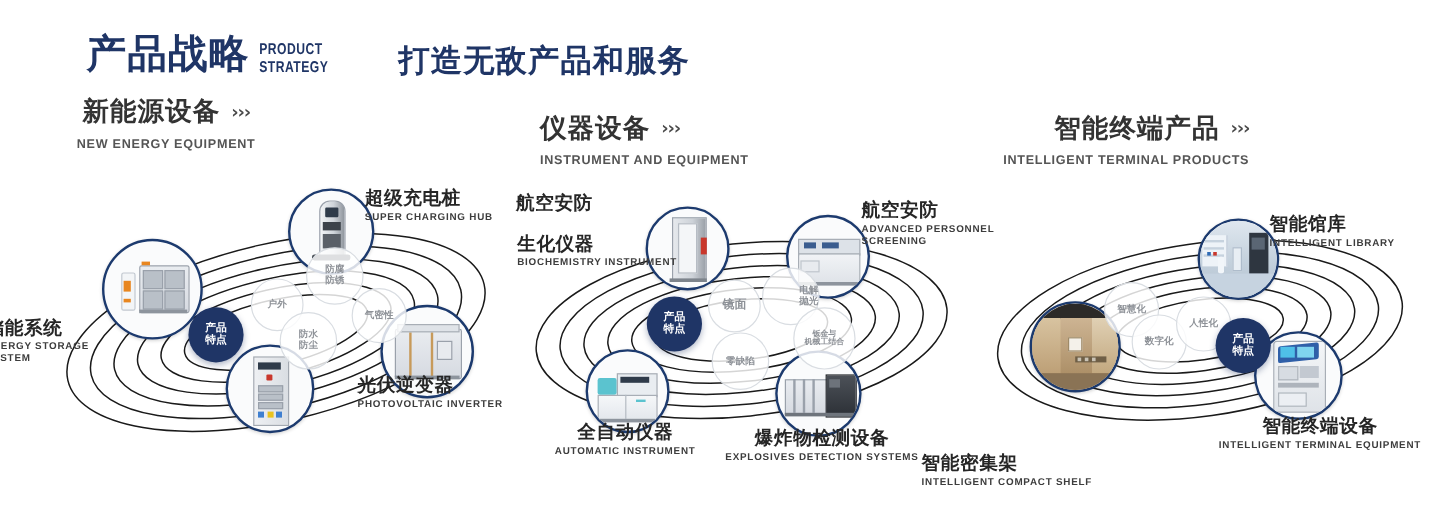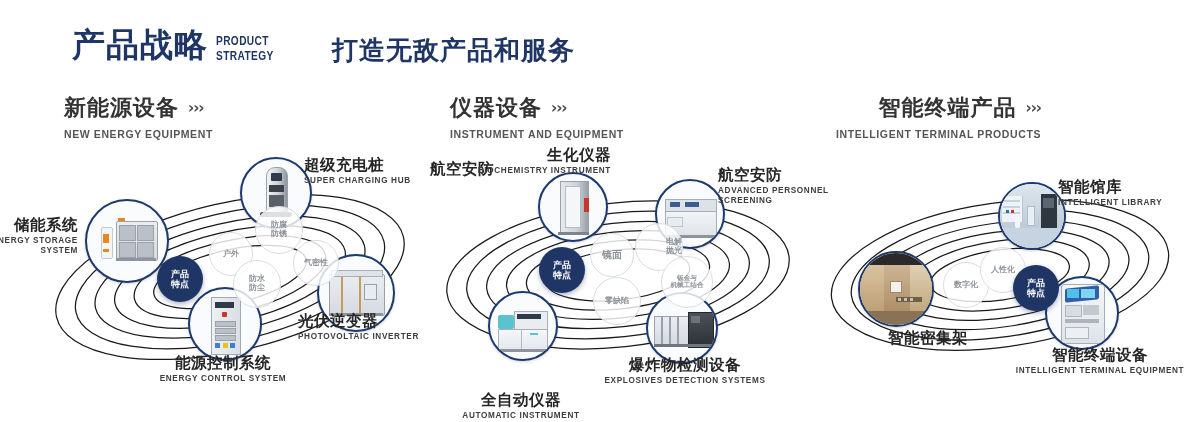--- a/index.html
+++ b/index.html
@@ -70,21 +70,21 @@
   .lbl .cn{
     font-size:15.5px;font-weight:bold;color:#262626;letter-spacing:0.5px;
     line-height:1.1;
     font-family:"DejaVu Sans","Liberation Sans",sans-serif;
   }
   .lbl .en{
     font-size:8.2px;color:#3d3d3d;letter-spacing:0.65px;font-weight:700;
     line-height:1.25;margin-top:2px;
     font-family:"Liberation Sans",sans-serif;
   }
-  .lbl.r{text-align:right;}
+  .lbl.r{text-align:left;margin-top:48px;}
   .lbl.c{text-align:center;}
 
   
   .feat{
     position:absolute;border-radius:50%;
     border:1px solid #d9dde2;background:rgba(255,255,255,.82);
     color:#8e9298;display:flex;align-items:center;justify-content:center;
     text-align:center;line-height:1.12;font-weight:bold;
     font-family:"DejaVu Sans","Liberation Sans",sans-serif;
   }
@@ -112,21 +112,21 @@
 
   <div class="hdr">
     <div class="hdr-cn">产品战略</div>
     <div class="hdr-en">
       <span>PRODUCT</span>
       <span>STRATEGY</span>
     </div>
     <div class="hdr-sub">打造无敌产品和服务</div>
   </div>
 
-  <div class="sect" style="left:64px;top:97px;">
+  <div class="sect" style="left:64px;top:83px;text-align:center;">
     <div class="sect-cn"><span>新能源设备</span><span class="sect-arrows">›››</span></div>
     <div class="sect-en">NEW ENERGY EQUIPMENT</div>
   </div>
   <div class="sect" style="left:450px;top:97px;">
     <div class="sect-cn"><span>仪器设备</span><span class="sect-arrows">›››</span></div>
     <div class="sect-en">INSTRUMENT AND EQUIPMENT</div>
   </div>
   <div class="sect" style="left:836px;top:97px;text-align:right;">
     <div class="sect-cn"><span>智能终端产品</span><span class="sect-arrows">›››</span></div>
     <div class="sect-en">INTELLIGENT TERMINAL PRODUCTS</div>
@@ -198,24 +198,20 @@
         <div class="scr" style="left:25px;top:13px;width:19px;height:6px;"></div>
         <div class="acc" style="left:32px;top:23px;width:5px;height:5px;background:#c9372c;border-radius:1px;"></div>
         <div class="pnl" style="left:25px;top:32px;width:19px;height:4px;"></div>
         <div class="pnl" style="left:25px;top:39px;width:19px;height:4px;"></div>
         <div class="pnl" style="left:25px;top:46px;width:19px;height:4px;"></div>
         <div class="dev" style="left:25px;top:54px;width:5px;height:5px;background:#3f7fd0;"></div>
         <div class="dev" style="left:33px;top:54px;width:5px;height:5px;background:#e8c21f;"></div>
         <div class="dev" style="left:40px;top:54px;width:5px;height:5px;background:#3f7fd0;"></div>
       </div>
     </div>
-    <div class="lbl c" style="left:88px;top:200px;width:190px;">
-      <div class="cn">能源控制系统</div>
-      <div class="en">ENERGY CONTROL SYSTEM</div>
-    </div>
 
     <div class="feat core" style="left:117px;top:101px;width:46px;height:46px;font-size:9px;">
       <div><span>产品</span><br><span>特点</span></div>
     </div>
     <div class="feat" style="left:169px;top:77px;width:42px;height:42px;font-size:8px;">
       <div><span>户外</span></div>
     </div>
     <div class="feat" style="left:215px;top:51px;width:46px;height:46px;font-size:8px;">
       <div><span>防腐</span><br><span>防锈</span></div>
     </div>
@@ -274,21 +270,21 @@
       <div class="art">
         <div class="dev teal" style="left:8px;top:22px;width:16px;height:14px;border-radius:2px;"></div>
         <div class="dev" style="left:24px;top:18px;width:32px;height:18px;background:#e9edf1;border:1px solid #a8aeb6;"></div>
         <div class="scr" style="left:27px;top:21px;width:24px;height:5px;background:#2f3b4a;"></div>
         <div class="dev" style="left:8px;top:36px;width:48px;height:20px;background:linear-gradient(180deg,#f5f7f9 0%,#e3e7ec 100%);border:1px solid #a8aeb6;"></div>
         <div class="dev" style="left:31px;top:36px;width:1px;height:20px;background:#b5bbc3;"></div>
         <div class="dev teal" style="left:40px;top:40px;width:8px;height:2px;"></div>
         <div class="dev" style="left:8px;top:56px;width:48px;height:3px;background:#8d949d;"></div>
       </div>
     </div>
-    <div class="lbl c" style="left:8px;top:197px;width:190px;margin-top:40px;">
+    <div class="lbl c" style="left:8px;top:197px;width:190px;">
       <div class="cn">全自动仪器</div>
       <div class="en">AUTOMATIC INSTRUMENT</div>
     </div>
 
     <div class="node" style="left:228px;top:137px;width:68px;height:68px;">
       <div class="art">
         <div class="dev cab" style="left:6px;top:22px;width:34px;height:28px;"></div>
         <div class="dev" style="left:13px;top:22px;width:1.5px;height:28px;background:#9aa1ab;"></div>
         <div class="dev" style="left:21px;top:22px;width:1.5px;height:28px;background:#9aa1ab;"></div>
         <div class="dev" style="left:29px;top:22px;width:1.5px;height:28px;background:#9aa1ab;"></div>
@@ -362,39 +358,43 @@
         <div class="dev" style="left:30px;top:28px;width:10px;height:10px;background:#f4f1ea;border:1px solid #9e8a68;"></div>
         <div class="dev" style="left:36px;top:44px;width:26px;height:5px;background:#6f5f46;"></div>
         <div class="dev" style="left:38px;top:45px;width:3px;height:3px;background:#c9c2b4;"></div>
         <div class="dev" style="left:44px;top:45px;width:3px;height:3px;background:#c9c2b4;"></div>
         <div class="dev" style="left:50px;top:45px;width:3px;height:3px;background:#c9c2b4;"></div>
         <div class="dev" style="left:0;top:58px;width:72px;height:14px;background:#8a7355;"></div>
       </div>
     </div>
     <div class="lbl r" style="left:-42px;top:175px;width:200px;">
       <div class="cn">智能密集架</div>
+      <div class="en" style="white-space:normal;">INTELLIGENT COMPACT SHELF</div>
     </div>
 
     <div class="node" style="left:235px;top:121px;width:70px;height:70px;">
       <div class="art">
         <div class="dev" style="left:14px;top:6px;width:42px;height:58px;background:linear-gradient(180deg,#f4f6f8 0%,#dfe3e8 100%);border:1px solid #a8aeb6;border-radius:3px;"></div>
         <div class="dev" style="left:18px;top:9px;width:34px;height:14px;background:#2f5fa8;border-radius:2px;transform:skewY(-6deg);"></div>
         <div class="dev" style="left:20px;top:11px;width:12px;height:9px;background:#4fc0e8;"></div>
         <div class="dev" style="left:34px;top:11px;width:14px;height:9px;background:#7fd4ef;"></div>
         <div class="dev" style="left:18px;top:27px;width:15px;height:10px;background:#d7dce2;border:1px solid #b0b6bd;"></div>
         <div class="dev" style="left:36px;top:27px;width:16px;height:10px;background:#c3c9d1;"></div>
         <div class="dev" style="left:18px;top:41px;width:34px;height:4px;background:#aeb4bc;"></div>
         <div class="dev" style="left:18px;top:49px;width:22px;height:10px;background:#eceff3;border:1px solid #b0b6bd;"></div>
       </div>
     </div>
     <div class="lbl c" style="left:190px;top:192px;width:200px;">
       <div class="cn">智能终端设备</div>
       <div class="en">INTELLIGENT TERMINAL EQUIPMENT</div>
     </div>
 
+    <div class="feat" style="left:110px;top:80px;width:44px;height:44px;font-size:8px;">
+      <div><span>智慧化</span></div>
+    </div>
     <div class="feat" style="left:133px;top:107px;width:44px;height:44px;font-size:8px;">
       <div><span>数字化</span></div>
     </div>
     <div class="feat" style="left:170px;top:92px;width:44px;height:44px;font-size:8px;">
       <div><span>人性化</span></div>
     </div>
     <div class="feat core" style="left:203px;top:110px;width:46px;height:46px;font-size:9px;">
       <div><span>产品</span><br><span>特点</span></div>
     </div>
   </div>

